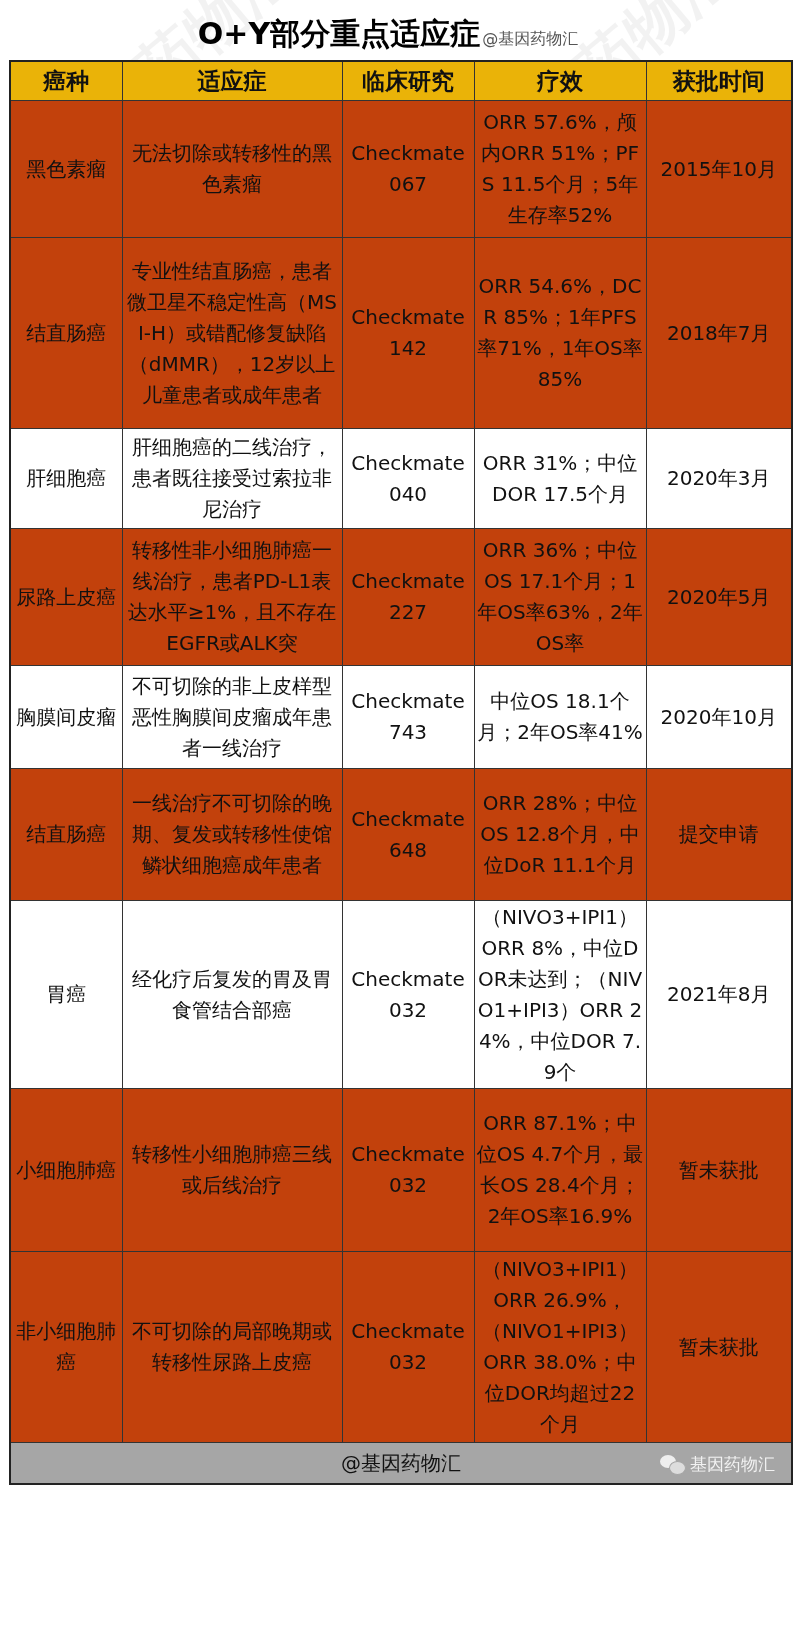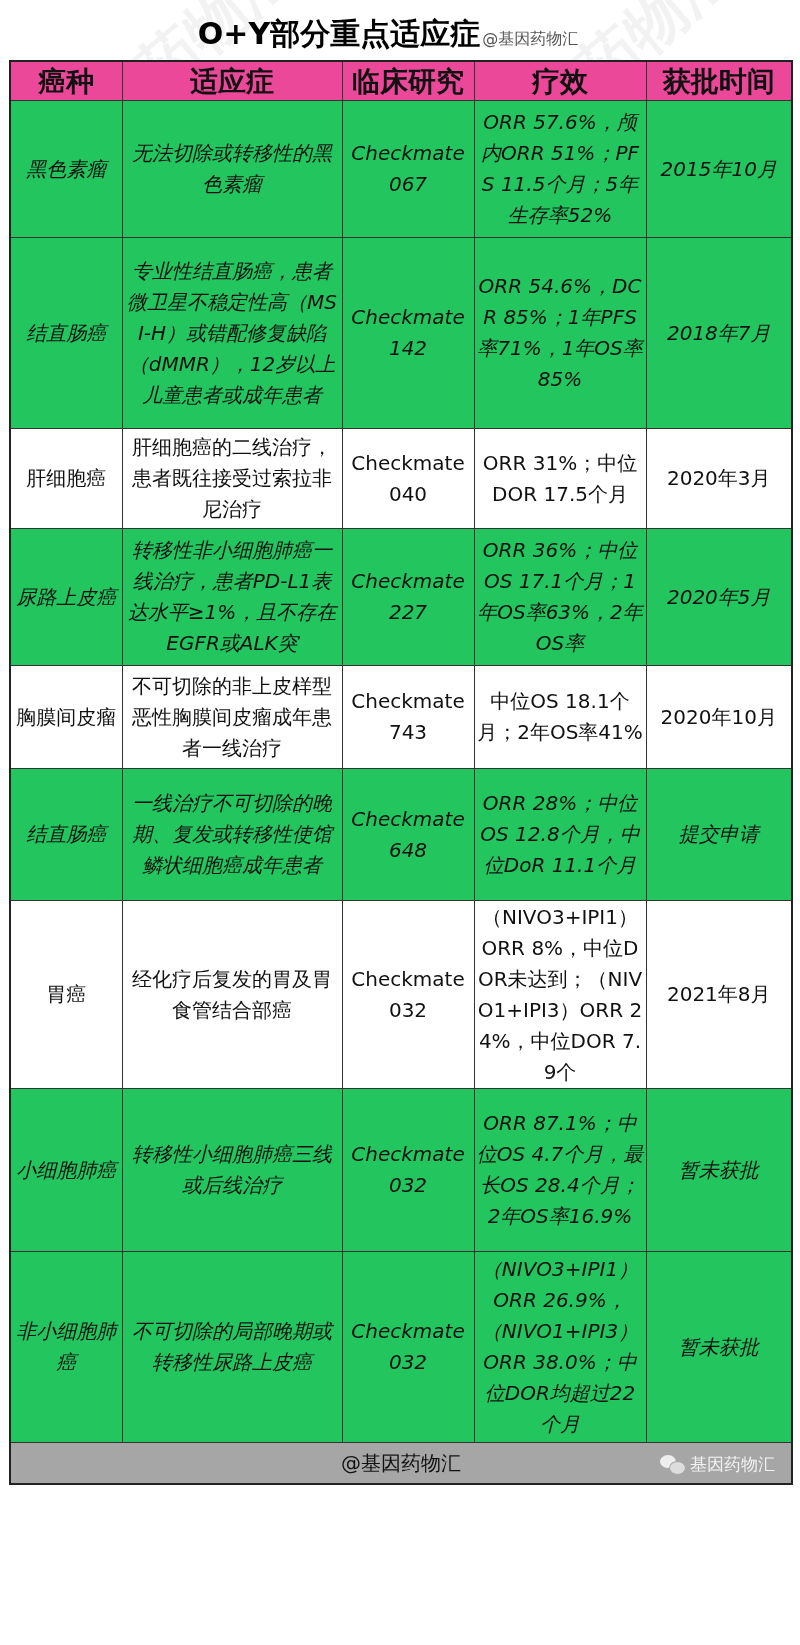--- a/index.html
+++ b/index.html
@@ -20,22 +20,22 @@
   table {
     position: absolute; left: 9px; top: 60px; width: 782px;
     border-collapse: collapse; table-layout: fixed;
     border: 2px solid #222;
   }
   th, td {
     border: 1px solid #333; text-align: center; vertical-align: middle;
     padding: 0 3px; font-size: 20px; line-height: 31px; font-weight: normal;
     word-break: break-all;
   }
-  th { background: #ec4899; font-weight: bold; height: 38px; font-size: 28px; }
-  tr.odd td { background: #22c55e; font-style: italic; }
+  th { background: #eab308; font-weight: bold; height: 38px; font-size: 23px; }
+  tr.odd td { background: #c2410c; }
   tr.even td { background: #ffffff; }
   td.eff { padding: 0 2px; }
   tfoot td {
     background: #a6a6a6; height: 40px; font-size: 20px; position: relative;
     border-top: 1px solid #333;
   }
   .wx {
     position: absolute; right: 16px; top: 6px; font-size: 17px; color: #f2f2f2;
     display: flex; align-items: center; gap: 4px;
   }

